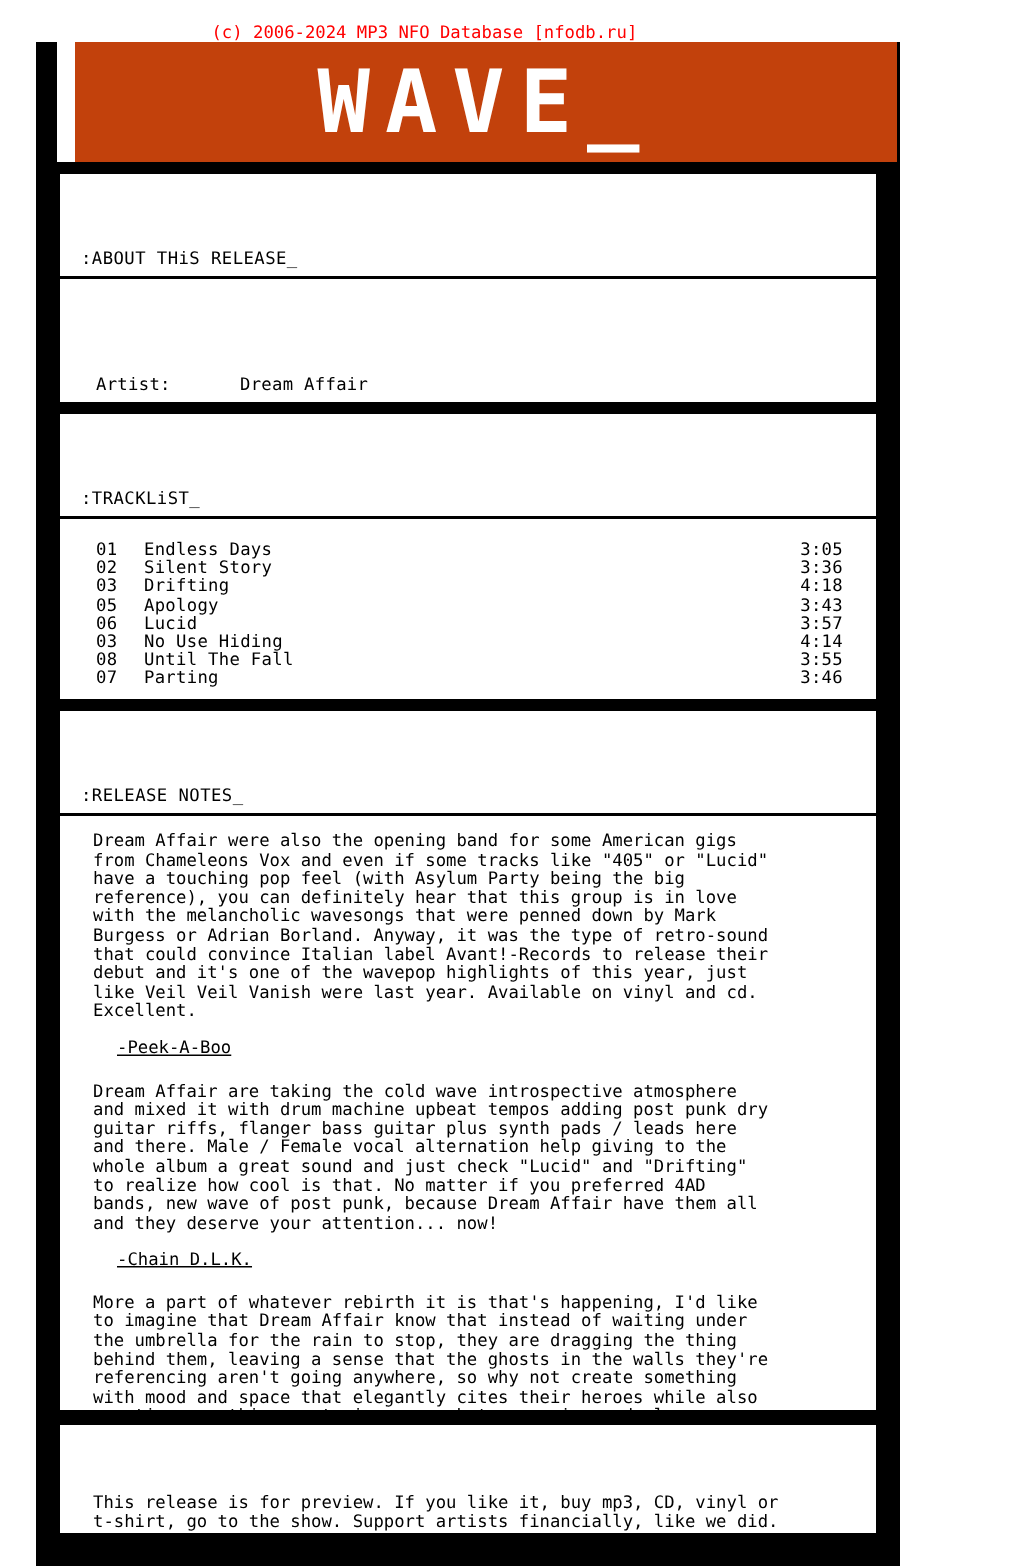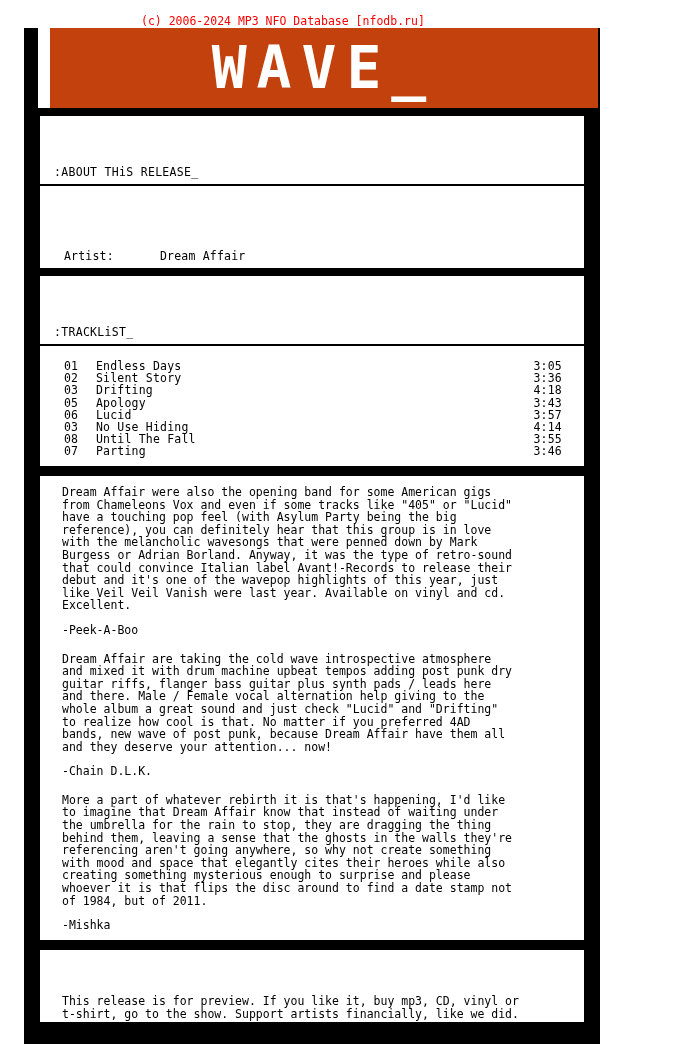--- a/index.html
+++ b/index.html
@@ -132,22 +132,23 @@
     font-size: 11.5px;
     line-height: 12.6px;
     letter-spacing: 0px;
   }
   .para {
     margin: 0 0 12px 0;
     white-space: pre-wrap;
     text-align: justify;
   }
   .sig {
-    margin: 0 0 16px 0;
-    white-space: pre;
+    margin: 0 0 16px 16px;
+    white-space: pre;
+    text-decoration: underline;
   }
   .para:last-child, .sig:last-child { margin-bottom: 0; }
   .stmt-block {
     padding: 8px 12px 8px 22px;
     font-size: 11.5px;
     line-height: 12.6px;
     white-space: pre-wrap;
     margin-top: 37px;
   }
   .bottom-bar {
@@ -206,20 +207,21 @@
         <span class="track-row"><span class="track-num">03</span><span class="track-title">No Use Hiding</span><span class="track-time">4:14</span></span>
         <span class="track-row"><span class="track-num">08</span><span class="track-title">Until The Fall</span><span class="track-time">3:55</span></span>
         <span class="track-row"><span class="track-num">07</span><span class="track-title">Parting</span><span class="track-time">3:46</span></span>
         <span class="track-total">00:34:41  (59.60MB)</span>
       </div>
     </div>
   </div>
 
   <div class="section" id="sec-notes" style="top:452px;">
     <div class="section-inner">
+      <div class="section-title">:RELEASE NOTES_</div>
       <div class="rule"></div>
       <div class="notes-block">
         <p class="para">Dream Affair were also the opening band for some American gigs
 from Chameleons Vox and even if some tracks like "405" or "Lucid"
 have a touching pop feel (with Asylum Party being the big
 reference), you can definitely hear that this group is in love
 with the melancholic wavesongs that were penned down by Mark
 Burgess or Adrian Borland. Anyway, it was the type of retro-sound
 that could convince Italian label Avant!-Records to release their
 debut and it's one of the wavepop highlights of this year, just

